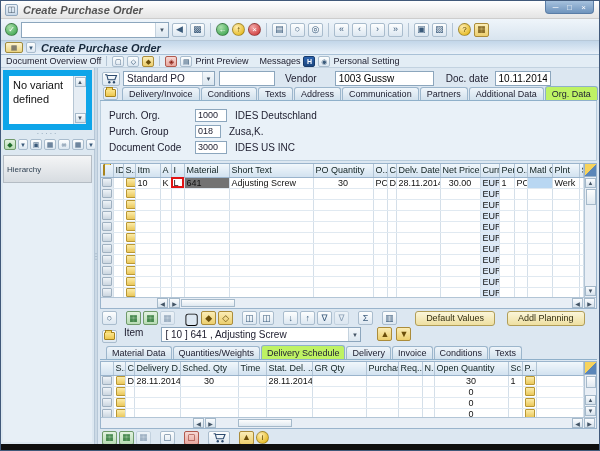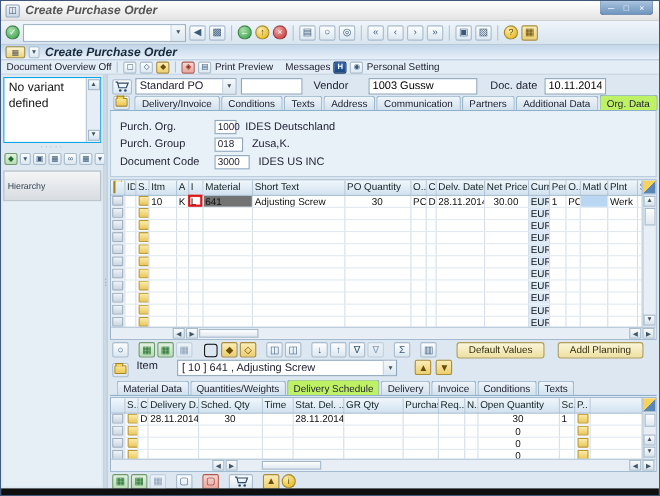--- a/index.html
+++ b/index.html
@@ -53,21 +53,21 @@
 
   
   .app-toolbar { height:13px; background:#e3edf5; border-bottom:1px solid #c2d2e0; display:flex; align-items:center;
                  gap:3px; padding:0 5px; font-size:9px; color:#223; flex:none; }
   .tbtn { cursor:default; white-space:nowrap; }
   .app-toolbar .sep { height:10px; }
 
   
   .content { flex:1; display:flex; min-height:0; }
   .sidebar { width:94px; flex:none; background:#dde8f1; border-right:1px solid #b6c7d7; display:flex; flex-direction:column; padding:2px; }
-  .variant-box { height:60px; background:#fff; border:1px solid #0ea5e9; display:flex; }
+  .variant-box { height:60px; background:#fff; border:6px solid #0ea5e9; display:flex; }
   .variant-text { flex:1; font-size:11px; color:#111; padding:2px 1px 0 4px; line-height:1.3; }
   .vbar { width:13px; border-left:1px solid #b6c6d4; background:#e6edf4; display:flex; flex-direction:column;
           justify-content:space-between; align-items:center; padding:1px 0; }
   .sbtn { width:11px; height:10px; display:inline-flex; align-items:center; justify-content:center; font-size:6px; color:#456;
           background:linear-gradient(#fafcfe,#d6e2ec); border:1px solid #a5b9ca; flex:none; }
   .grip { height:6px; display:flex; align-items:center; justify-content:center; color:#8aa0b4; font-size:7px; letter-spacing:2px; }
   .side-icons { height:17px; display:flex; align-items:center; gap:2px; padding-left:1px; }
   .hier { height:28px; margin-top:2px; background:linear-gradient(#f4f5f6,#d7dce1); border:1px solid #b4bcc4;
           font-size:8px; color:#345; display:flex; align-items:center; padding:0 3px; }
   .side-fill { flex:1; background:#e7eff6; }
@@ -273,21 +273,21 @@
         <span class="tab">Communication</span>
         <span class="tab">Partners</span>
         <span class="tab">Additional Data</span>
         <span class="tab active">Org. Data</span>
         <span class="tab">Status</span>
       </div>
 
       <div class="org-panel">
         <div class="frow">
           <span class="lbl">Purch. Org.</span>
-          <span class="vbox" style="width:20px;">1000</span>
+          <span class="vbox" style="width:32px;">1000</span>
           <span class="desc">IDES Deutschland</span>
         </div>
         <div class="frow">
           <span class="lbl">Purch. Group</span>
           <span class="vbox" style="width:26px;">018</span>
           <span class="desc">Zusa,K.</span>
         </div>
         <div class="frow">
           <span class="lbl">Document Code</span>
           <span class="vbox" style="width:32px;">3000</span>

